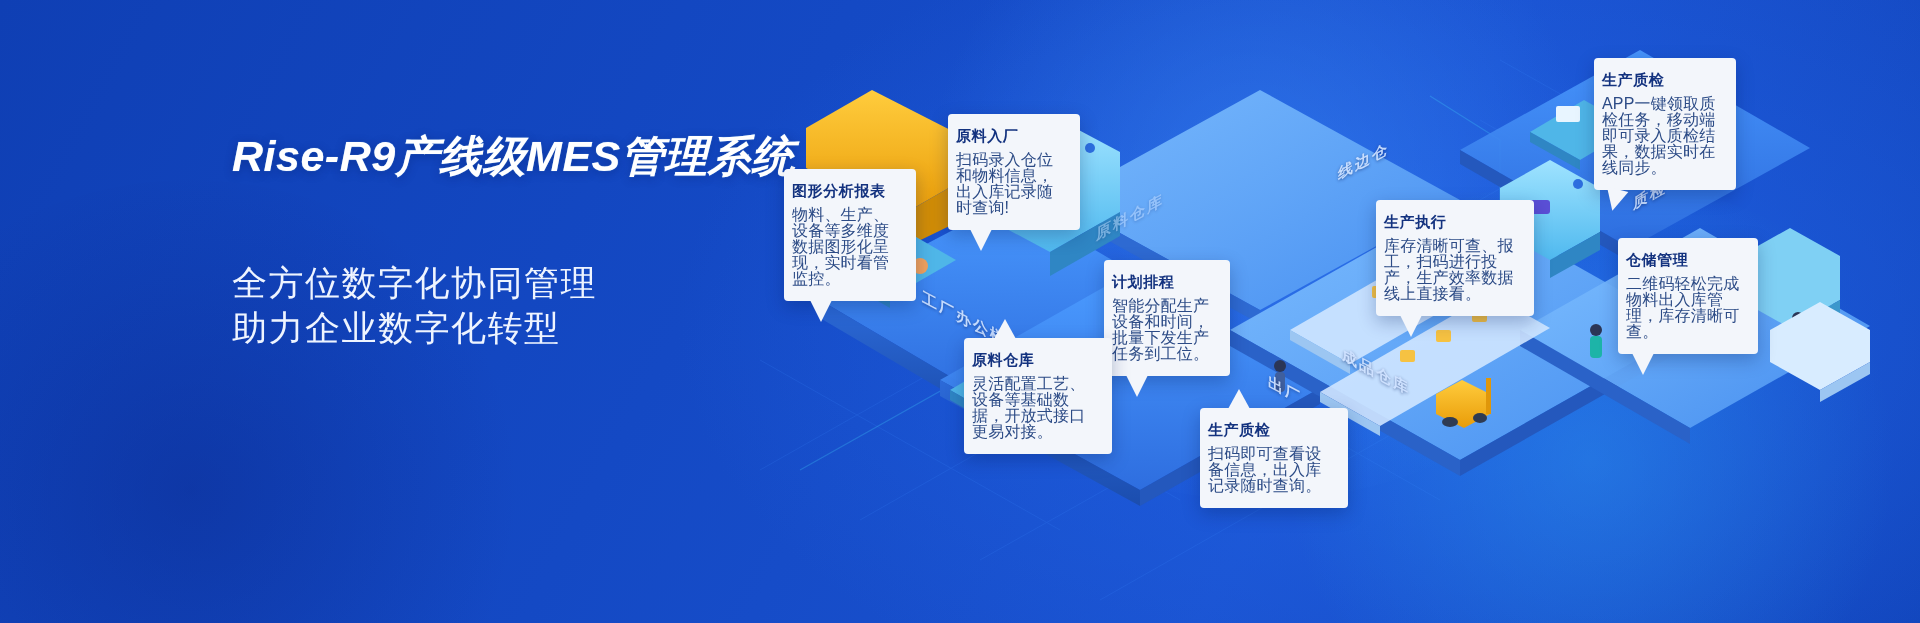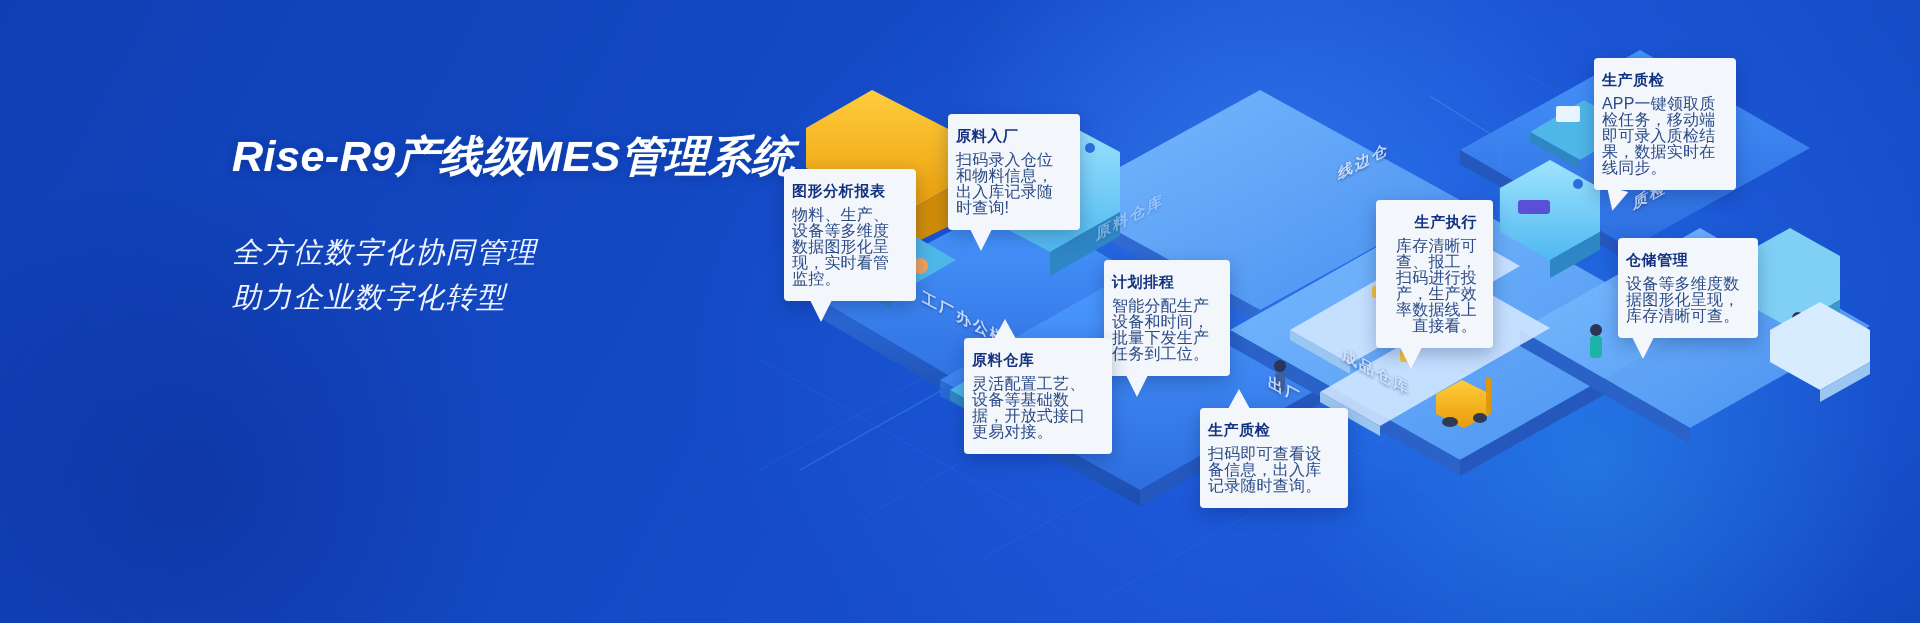--- a/index.html
+++ b/index.html
@@ -43,27 +43,26 @@
     font-size: 43px;
     font-weight: bold;
     font-style: italic;
     color: #ffffff;
     letter-spacing: .5px;
     white-space: nowrap;
     text-shadow: 0 2px 10px rgba(0,30,110,.45), 0 0 1px rgba(150,210,255,.9);
   }
 
   .subline {
-    margin-top: 44px;
+    margin-top: 74px;
     color: #eef4ff;
-    font-size: 29px;
+    font-size: 35px;
     line-height: 45px;
     letter-spacing: 1.5px;
     font-weight: 400;
-    font-style: italic;
   }
   .subline div { white-space: nowrap; }
 
   
   .scene { position: absolute; left: 760px; top: 0; width: 1160px; height: 623px; }
   .scene svg { display: block; }
 
   
   .callout {
     position: absolute;
@@ -96,21 +95,21 @@
 
   
   #co-report   { left: 784px;  top: 169px; width: 132px; }
   #co-report   .tail { left: 26px; }
   #co-intake   { left: 948px;  top: 88px;  width: 132px; margin-top: 26px; }
   #co-intake   .tail { left: 22px; }
   #co-quality  { left: 1594px; top: 58px;  width: 142px; }
   #co-quality  .tail { left: 10px; transform: rotate(14deg); }
   #co-plan     { left: 1104px; top: 260px; width: 126px; }
   #co-plan     .tail { left: 22px; }
-  #co-exec     { left: 1376px; top: 200px; width: 117px; text-align: right; }
+  #co-exec     { left: 1376px; top: 200px; width: 158px; }
   #co-exec     .tail { left: 24px; }
   #co-storage  { left: 1618px; top: 238px; width: 140px; }
   #co-storage  .tail { left: 14px; }
   #co-model    { left: 964px;  top: 338px; width: 148px; }
   #co-model    .tail { left: 30px; border-top: none; border-bottom: 20px solid #f3f6fb; top: -19px; }
   #co-device   { left: 1200px; top: 408px; width: 148px; }
   #co-device   .tail { left: 28px; border-top: none; border-bottom: 20px solid #f3f6fb; top: -19px; }
 
   
   .zone-label {
@@ -362,21 +361,21 @@
   </div>
 
   <div class="callout" id="co-exec">
     <div class="c-title">生产执行</div>
     <div class="c-body">库存清晰可查、报工，扫码进行投产，生产效率数据线上直接看。</div>
     <div class="tail tail-down"></div>
   </div>
 
   <div class="callout" id="co-storage">
     <div class="c-title">仓储管理</div>
-    <div class="c-body">设备等多维度数据图形化呈现，库存清晰可查。</div>
+    <div class="c-body">二维码轻松完成物料出入库管理，库存清晰可查。</div>
     <div class="tail tail-down"></div>
   </div>
 
   <div class="callout" id="co-model">
     <div class="c-title">原料仓库</div>
     <div class="c-body">灵活配置工艺、设备等基础数据，开放式接口更易对接。</div>
     <div class="tail tail-up"></div>
   </div>
 
   <div class="callout" id="co-device">

